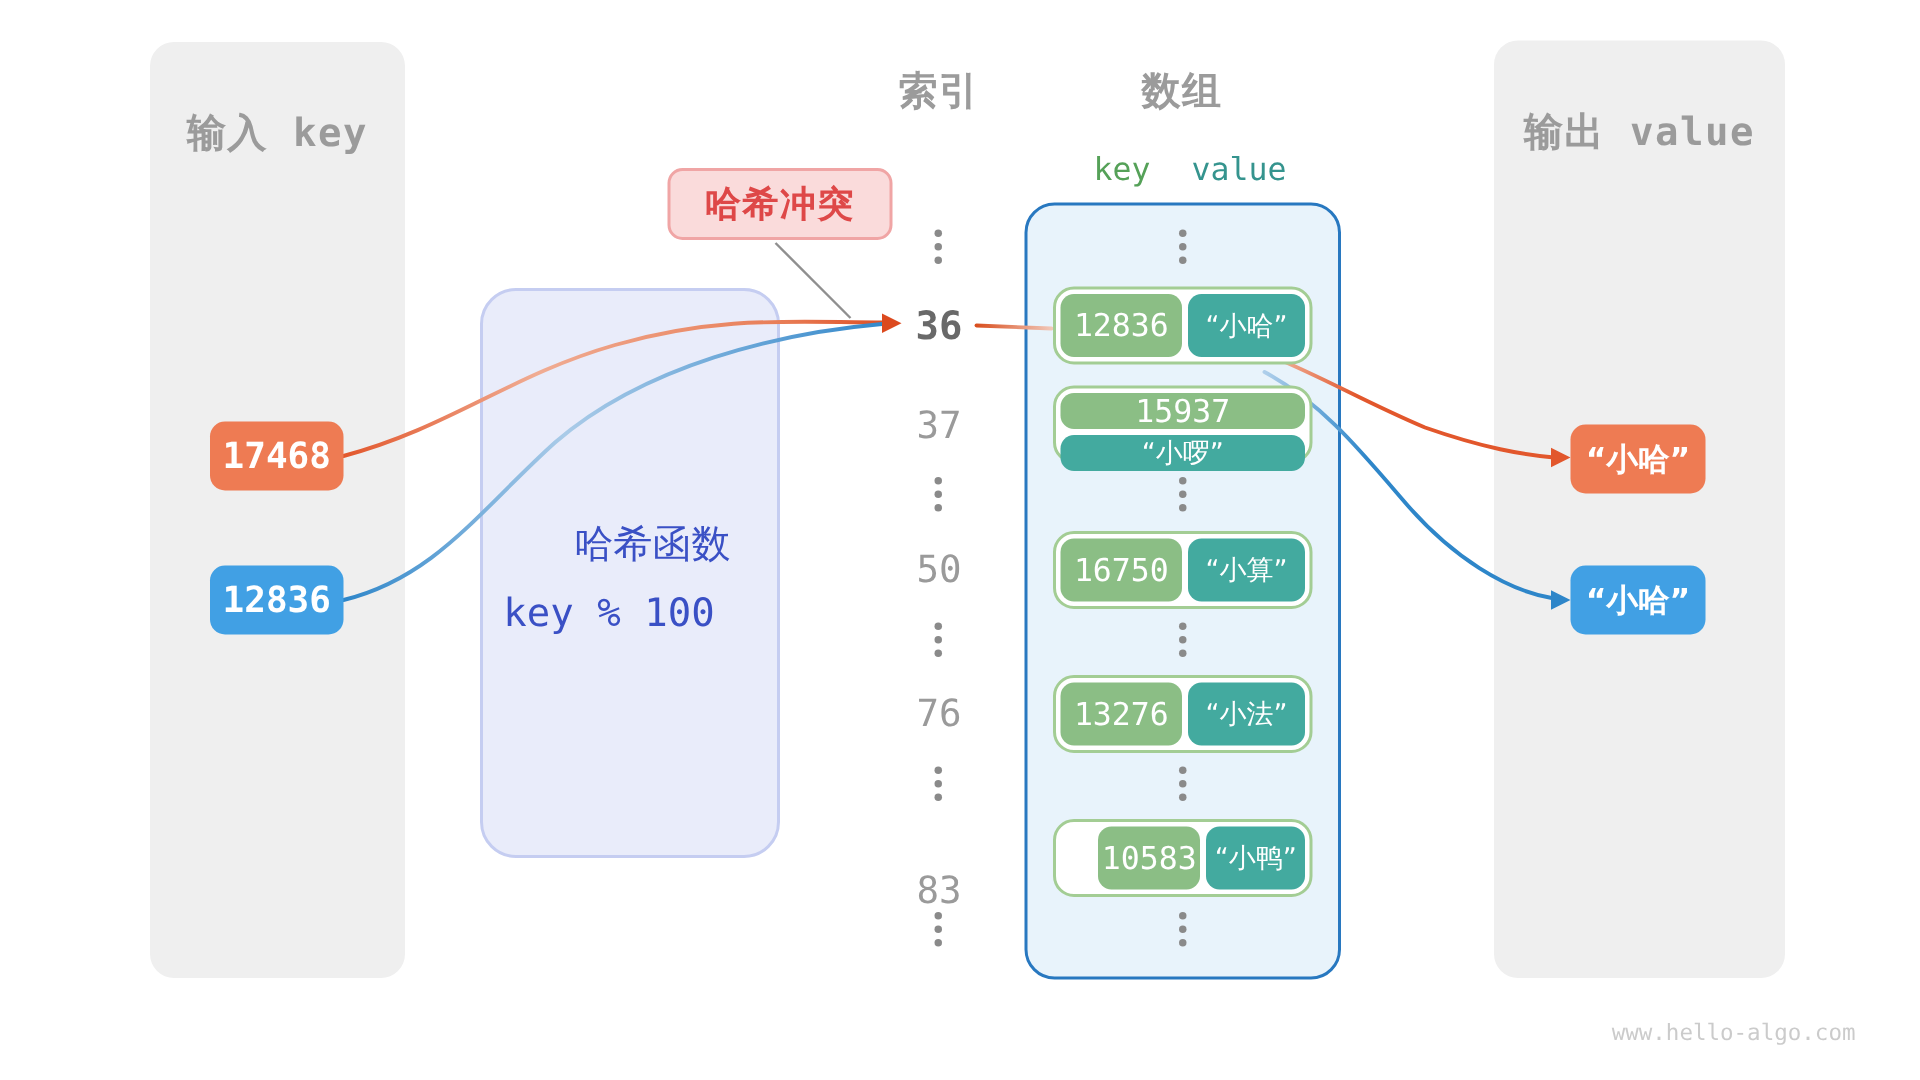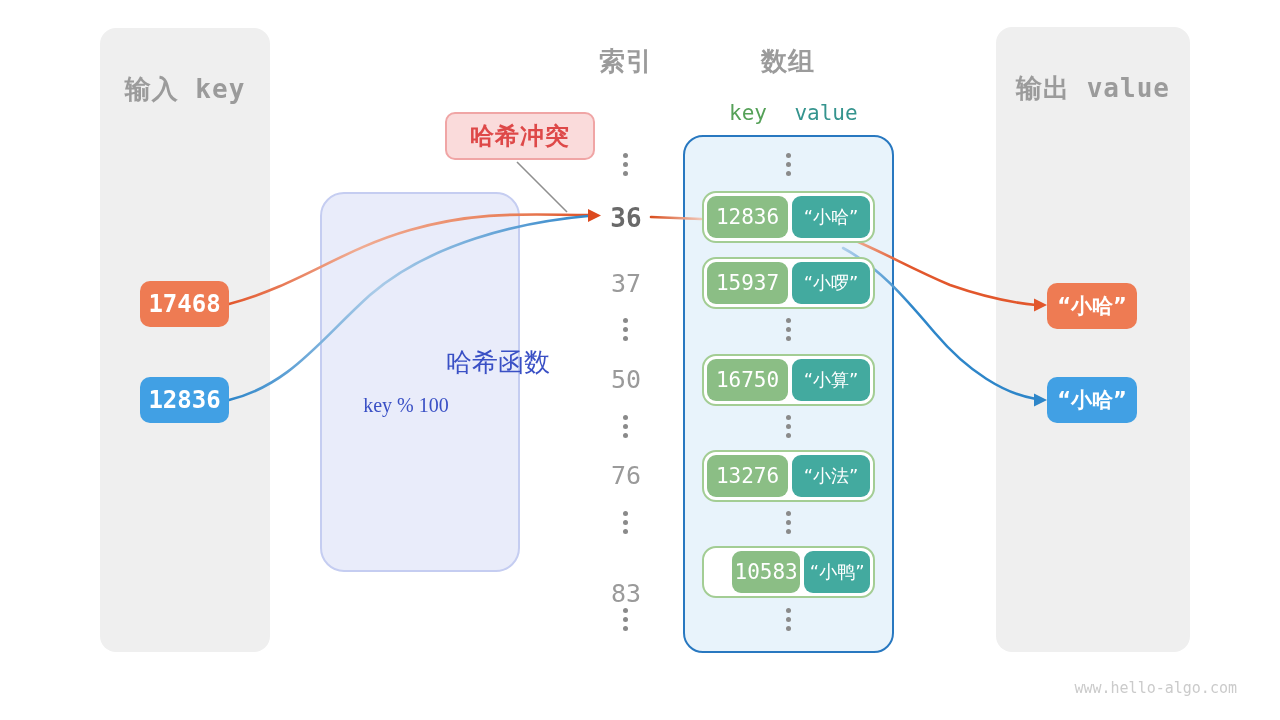--- a/index.html
+++ b/index.html
@@ -28,26 +28,26 @@
   .pill.num{font-family:"DejaVu Sans Mono","DejaVu Sans",monospace;font-weight:bold;font-size:24px;}
   .pill.word{font-weight:600;font-size:21px;}
   .orange{background:var(--c-orange,#EE7B53);}
   .blue{background:var(--c-blue,#41A0E4);}
   #hash-box{
     position:absolute;left:320px;top:192px;width:200px;height:380px;box-sizing:border-box;
     background:var(--c-hash-bg,#E9ECFA);border:2px solid var(--c-hash-border,#C5CDF1);
     border-radius:24px;z-index:1;
   }
   #hash-title{
-    position:absolute;left:320px;top:345px;width:230px;text-align:right;z-index:3;
+    position:absolute;left:320px;top:345px;width:230px;text-align:center;z-index:3;
     color:var(--c-hash-text,#3A50C5);font-size:26px;font-weight:500;
   }
   #hash-formula{
     position:absolute;left:320px;top:394px;width:172px;text-align:center;z-index:3;
-    color:var(--c-hash-text,#3A50C5);font-size:20px;font-weight:500;font-family:Liberation Serif, serif;
+    color:var(--c-hash-text,#3A50C5);font-size:26px;font-weight:500;
   }
   #collision-label{
     position:absolute;left:445px;top:112px;width:150px;height:48px;box-sizing:border-box;z-index:3;
     background:var(--c-collision-bg,#FADBDB);border:2px solid var(--c-collision-border,#F0A5A5);
     border-radius:10px;display:flex;align-items:center;justify-content:center;
     color:var(--c-collision-text,#DE4848);font-weight:bold;font-size:24px;letter-spacing:1px;
   }
   .idx{
     position:absolute;left:576px;width:100px;text-align:center;z-index:3;
     font-family:"DejaVu Sans Mono","DejaVu Sans",monospace;
@@ -172,21 +172,21 @@
   <div class="kv-header" style="left:703px;color:var(--c-key-header,#55A158);">key</div>
   <div class="kv-header" style="left:781px;color:var(--c-value-header,#35948E);">value</div>
   <div id="array-box"></div>
 
   <div class="vdots" style="left:786px;top:162px;"></div>
 
   <div class="pair" style="top:191px;">
     <div class="key">12836</div>
     <div class="val">“小哈”</div>
   </div>
-  <div class="pair" style="top:257px;">
+  <div class="pair" style="top:257px;flex-direction:column;">
     <div class="key">15937</div>
     <div class="val">“小啰”</div>
   </div>
   <div class="vdots" style="left:786px;top:327px;"></div>
   <div class="pair" style="top:354px;">
     <div class="key">16750</div>
     <div class="val">“小算”</div>
   </div>
   <div class="vdots" style="left:786px;top:424px;"></div>
   <div class="pair" style="top:450px;">

